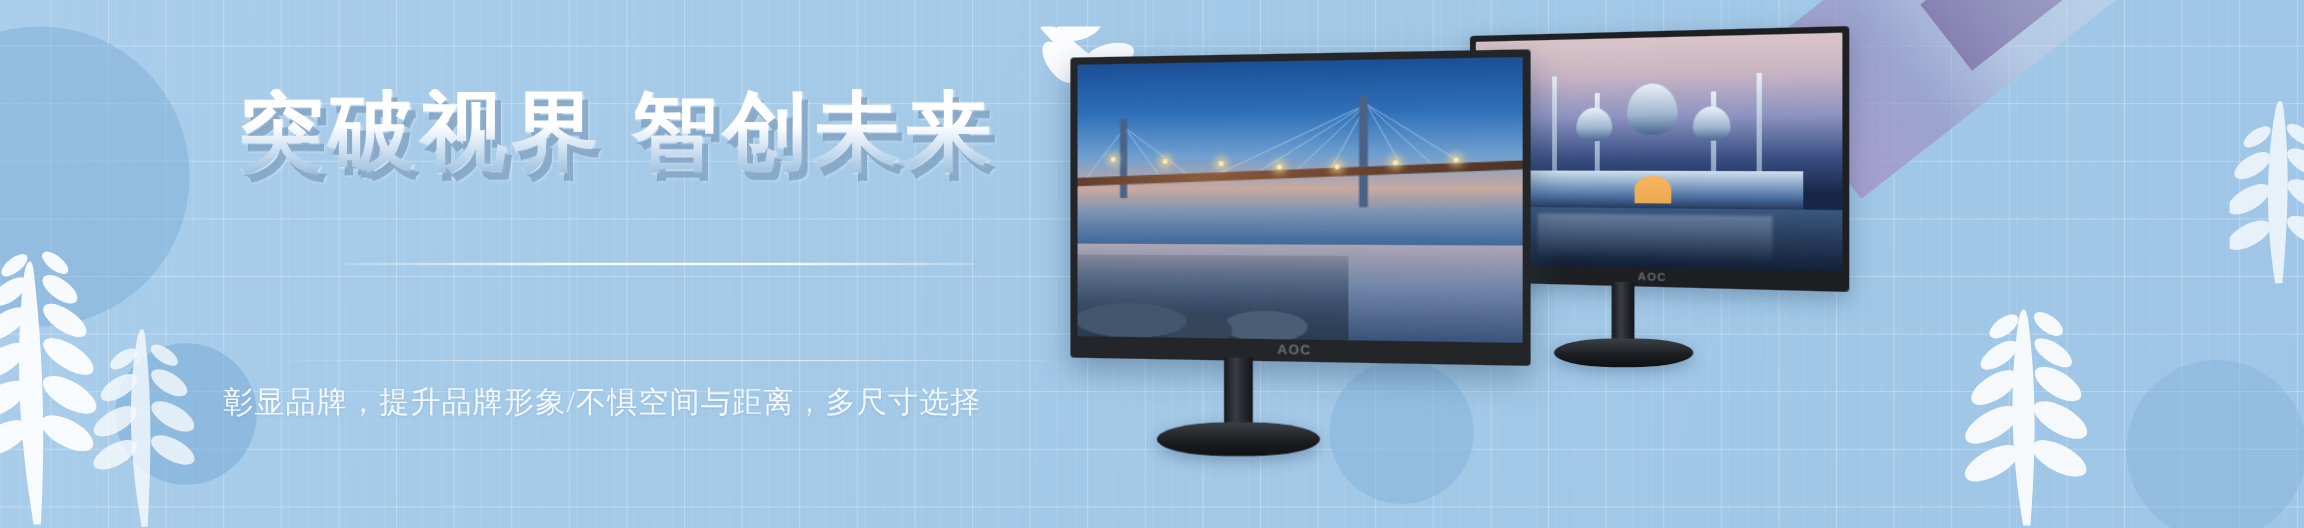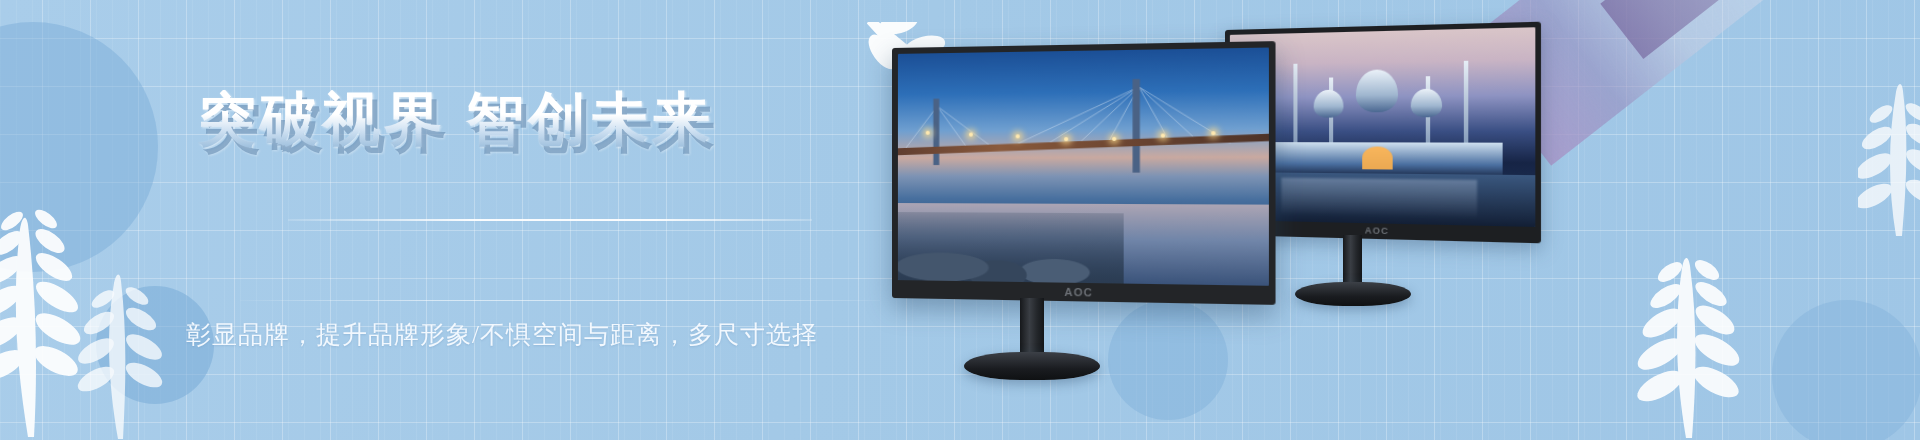--- a/index.html
+++ b/index.html
@@ -50,27 +50,26 @@
   
   .leaf-wrap{position:absolute;pointer-events:none;}
   .lw-left{left:-14px;top:165px;}
   .lw-mid{left:838px;top:22px;}
   .lw-right{left:1590px;top:210px;}
   .lw-right2{left:1858px;top:38px;}
   
   .copy{position:absolute;left:0;top:0;width:900px;height:440px;}
   .headline{
     position:absolute;left:198px;top:74px;width:700px;
-    font-size:58px;font-weight:700;letter-spacing:4px;line-height:1;
+    font-size:72px;font-weight:700;letter-spacing:4px;line-height:1;
     background:linear-gradient(180deg,#ffffff 0%,#ffffff 42%,#cfe1f2 70%,#9dbfdd 100%);
     -webkit-background-clip:text;background-clip:text;color:transparent;
     -webkit-text-fill-color:transparent;
     filter:drop-shadow(5px 7px 0 rgba(90,130,170,.55)) drop-shadow(1px 1px 1px rgba(255,255,255,.6));
     white-space:nowrap;
-    margin-top:16px;
   }
   .divider{
     position:absolute;left:288px;top:219px;width:524px;height:2px;
     background:linear-gradient(90deg,rgba(255,255,255,.15),rgba(255,255,255,.95) 35%,rgba(255,255,255,.95) 70%,rgba(255,255,255,.2));
   }
   .subtitle{
     position:absolute;left:0;top:228px;width:900px;text-align:center;
     padding-left:108px;box-sizing:border-box;
     font-size:41px;font-weight:400;letter-spacing:3px;color:#ffffff;
     font-family:"Liberation Serif","DejaVu Serif",serif;

